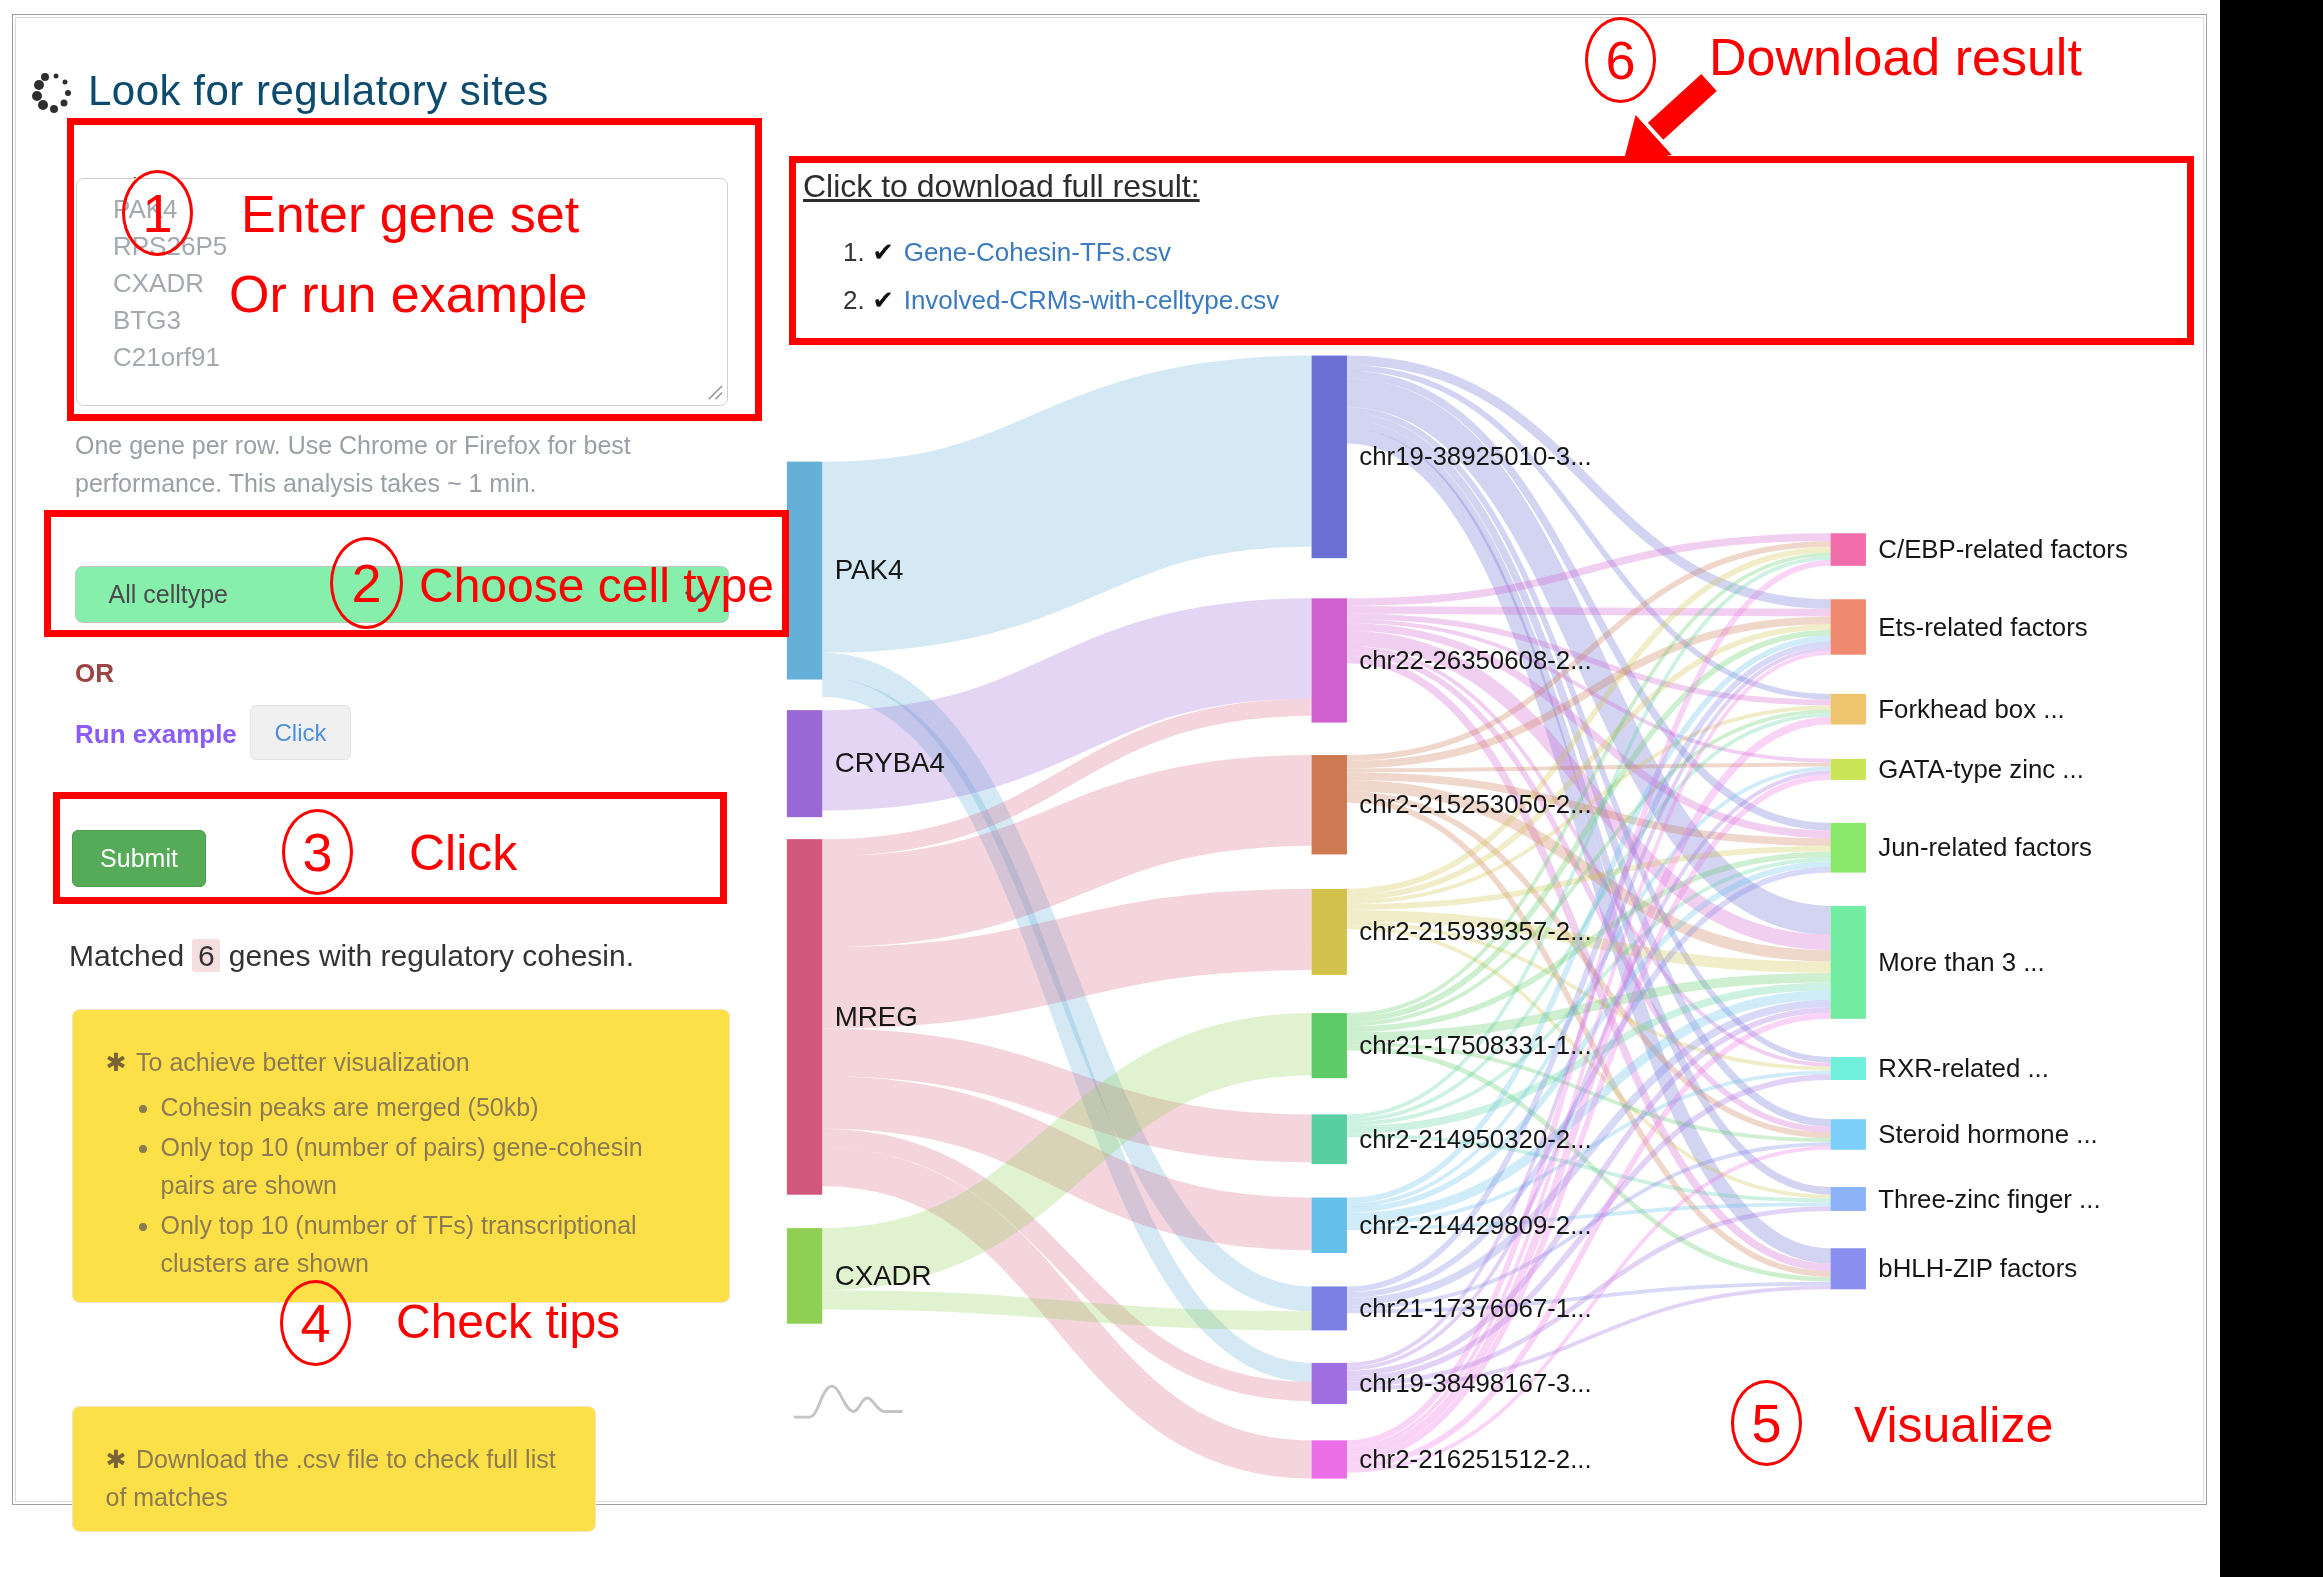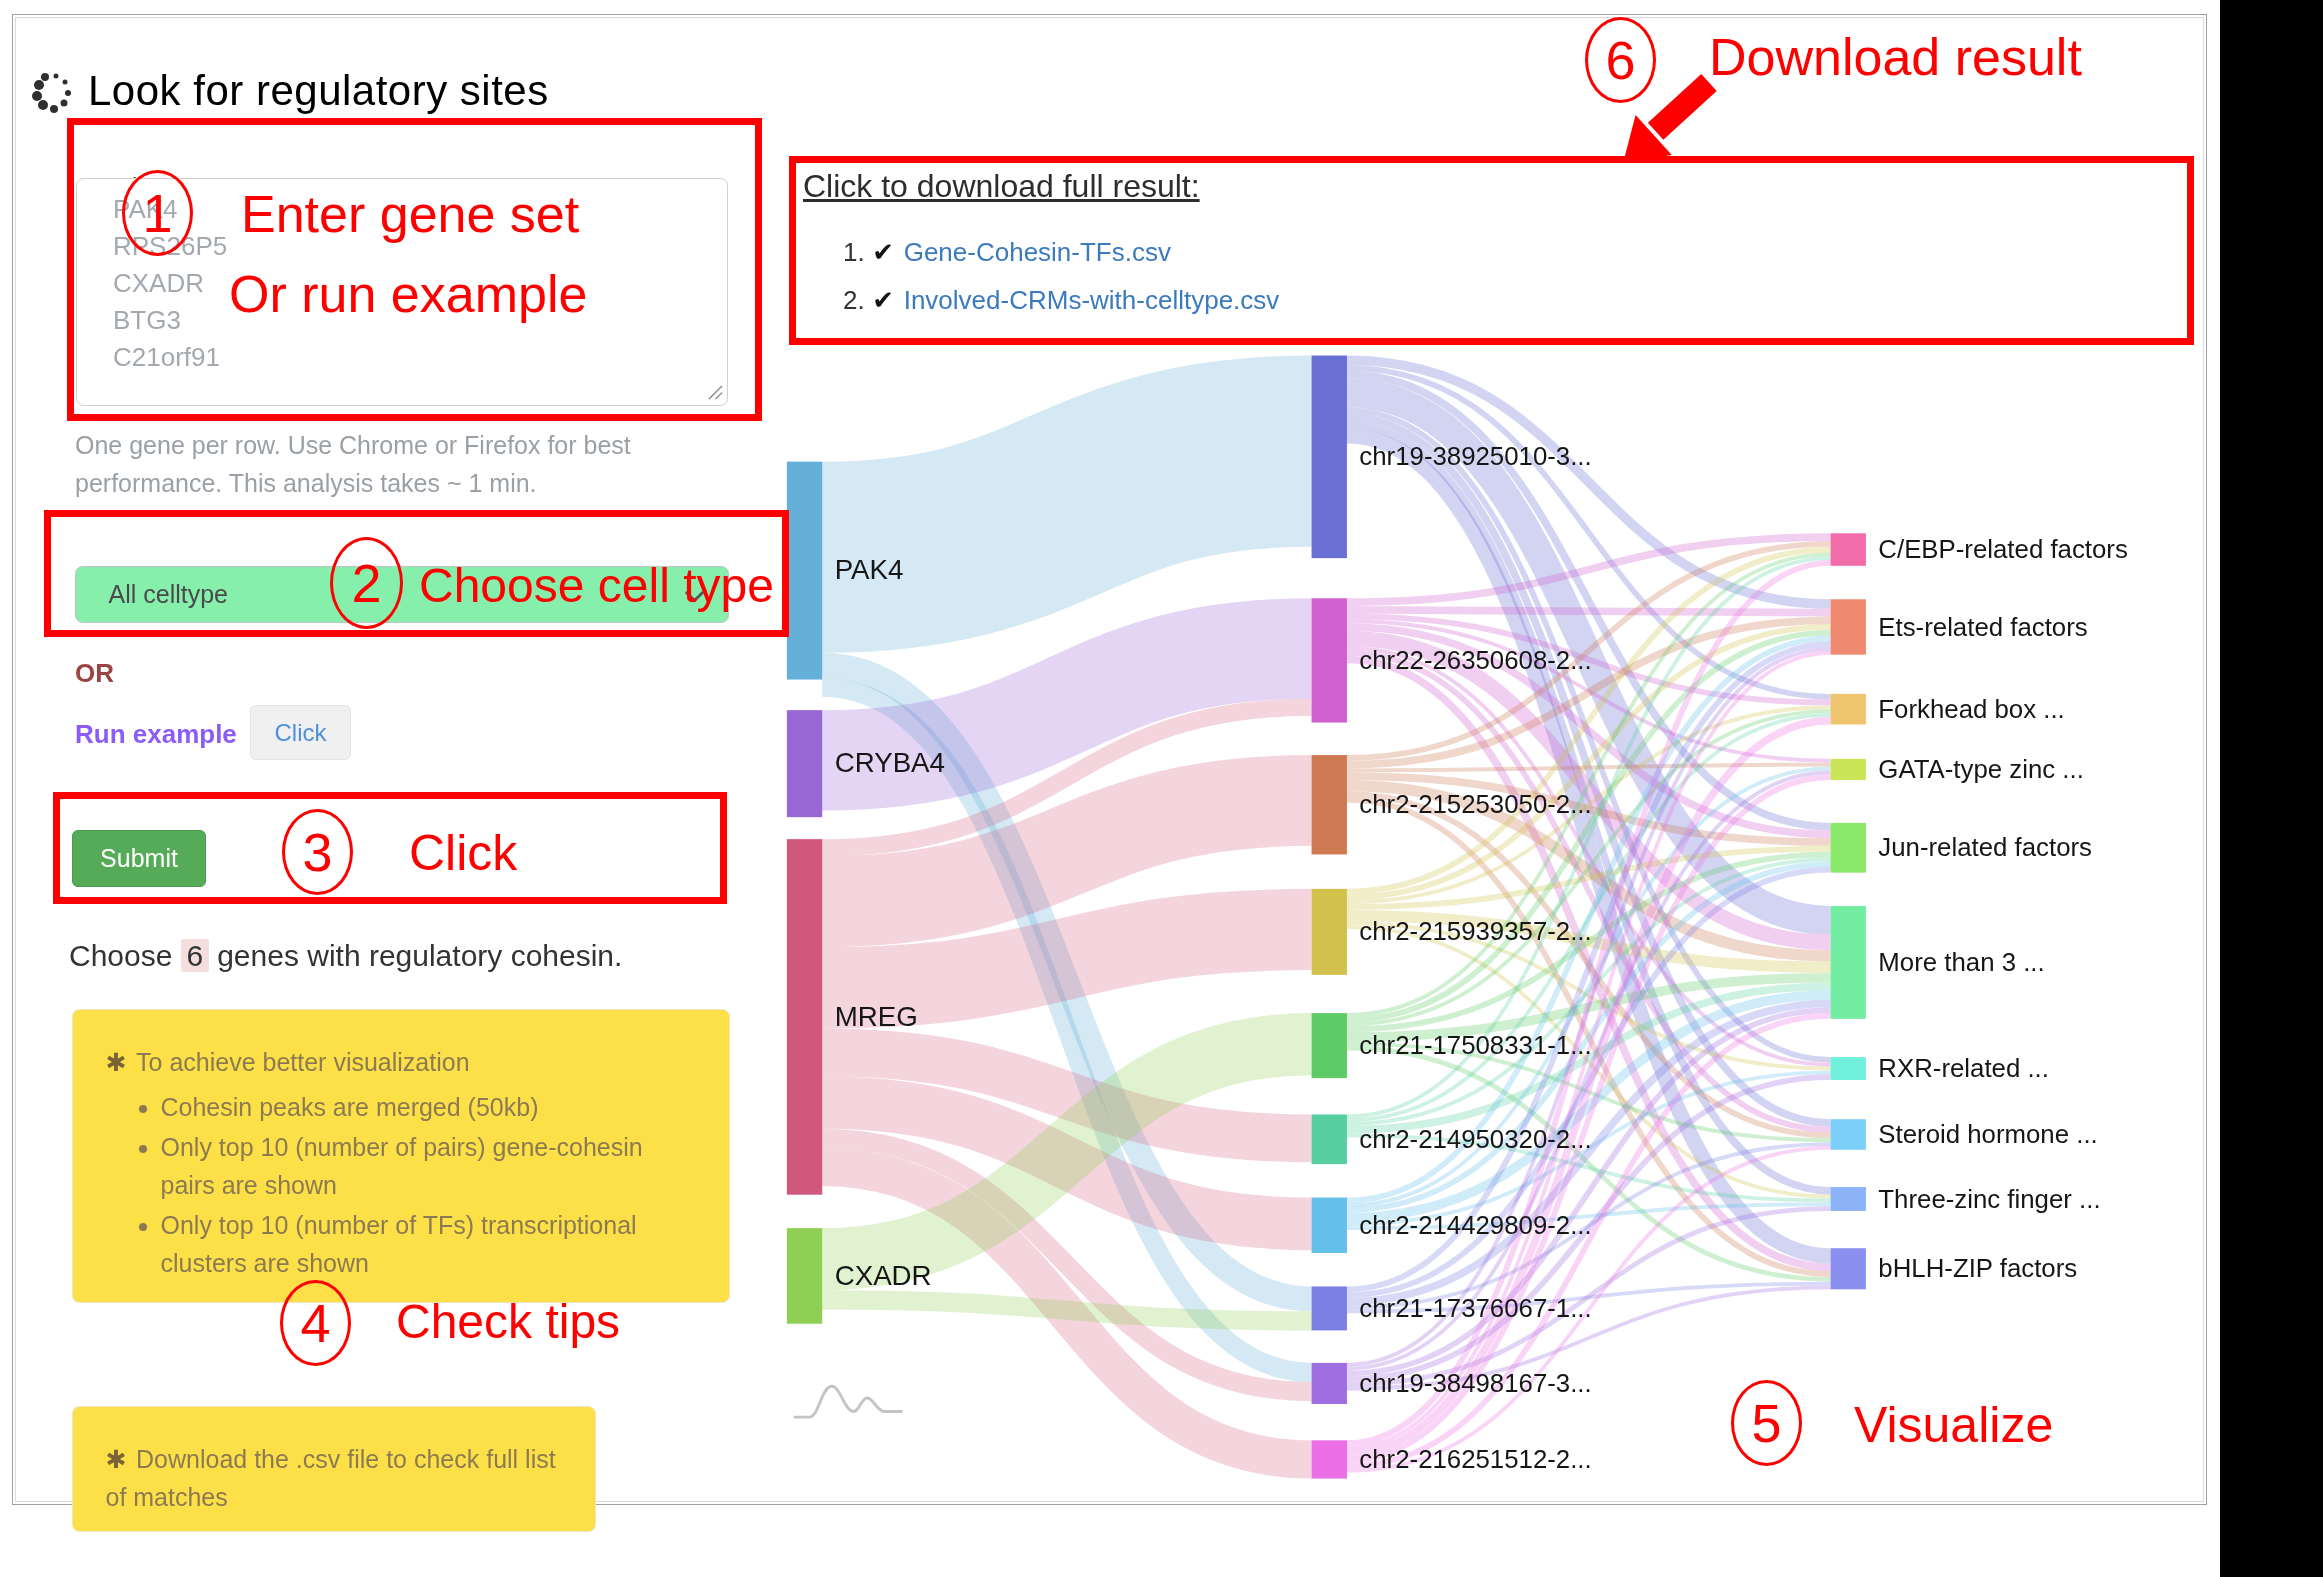--- a/index.html
+++ b/index.html
@@ -5,21 +5,21 @@
   * { box-sizing: border-box; margin: 0; padding: 0; }
   html,body { background:#ffffff; font-family:"Liberation Sans", sans-serif; }
   #stage { position:relative; width:2324px; height:1577px; background:#fff; overflow:hidden; }
 
   .black-band { position:absolute; left:2220px; top:0; width:104px; height:1577px; background:#000; }
   .panel { position:absolute; left:11.5px; top:14.3px; width:2195px; height:1491px;
            border:1.9px solid #9f9f9f; box-shadow: inset 0 0 0 1.9px #ffffff, inset 0 0 0 2.9px #d9d9d9; background:#fff; }
 
   
   .spinner { position:absolute; left:29px; top:69px; width:46px; height:46px; }
-  .page-title { position:absolute; left:88px; top:67px; font-size:42px; color:#000000; letter-spacing:0.5px; }
+  .page-title { position:absolute; left:88px; top:67px; font-size:42px; color:#0c4a6e; letter-spacing:0.5px; }
 
   
   .rbox { position:absolute; border:7.6px solid #fe0000; pointer-events:none; }
   .acirc { position:absolute; border:3.8px solid #fe0000; border-radius:50%; color:#fe0000;
            display:flex; align-items:center; justify-content:center; font-size:54px; pointer-events:none; background:transparent; }
   .ann { position:absolute; color:#fe0000; pointer-events:none; white-space:nowrap; }
 
   
   .field-label { position:absolute; font-size:20px; font-weight:normal; color:#2d2d2d;margin-top:39px; }
   .gene-textarea { position:absolute; left:76px; top:178px; width:652px; height:228px;
@@ -264,21 +264,21 @@
     <svg class="select-caret" width="21" height="13.4" viewBox="0 0 22 14">
       <polyline points="2,2 11,11 20,2" fill="none" stroke="#555" stroke-width="3"></polyline>
     </svg>
   </div>
 
   <div class="or-label">OR</div>
   <div class="runex-label">Run example</div>
   <div class="click-btn">Click</div>
   <div class="submit-btn">Submit</div>
 
-  <div class="matched-line"><span>Choose </span><span class="count">6</span><span> genes with regulatory cohesin.</span></div>
+  <div class="matched-line"><span>Matched </span><span class="count">6</span><span> genes with regulatory cohesin.</span></div>
 
   <div class="warnbox" id="tips-box">
     <div><span class="wicon">✱</span><span>To achieve better visualization</span></div>
     <ul>
       <li>Cohesin peaks are merged (50kb)</li>
       <li>Only top 10 (number of pairs) gene-cohesin pairs are shown</li>
       <li>Only top 10 (number of TFs) transcriptional clusters are shown</li>
     </ul>
   </div>
 

